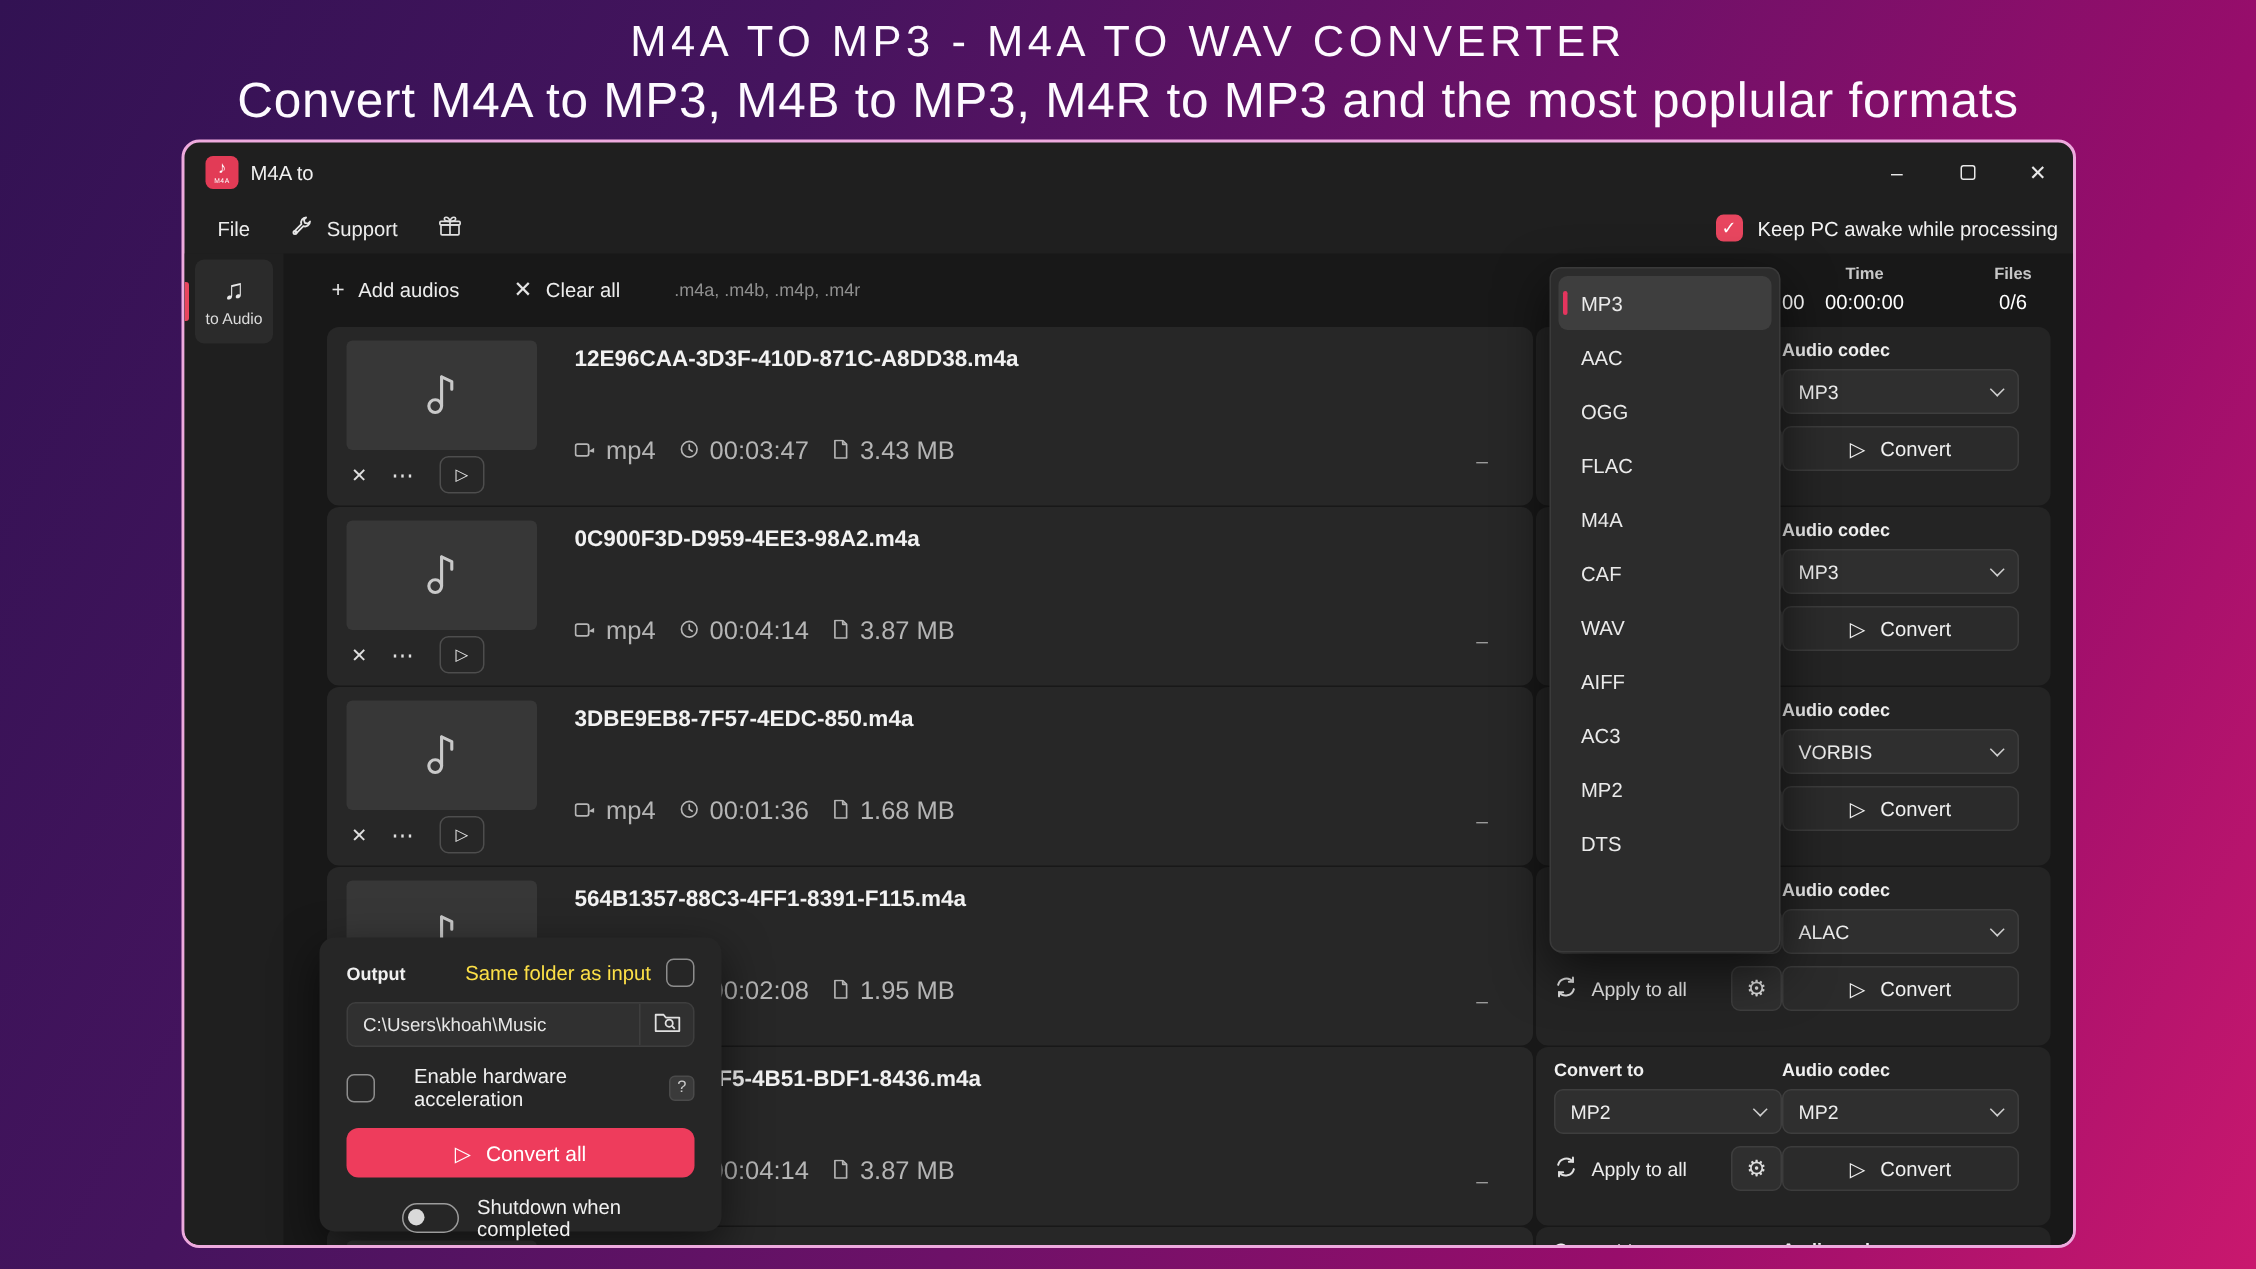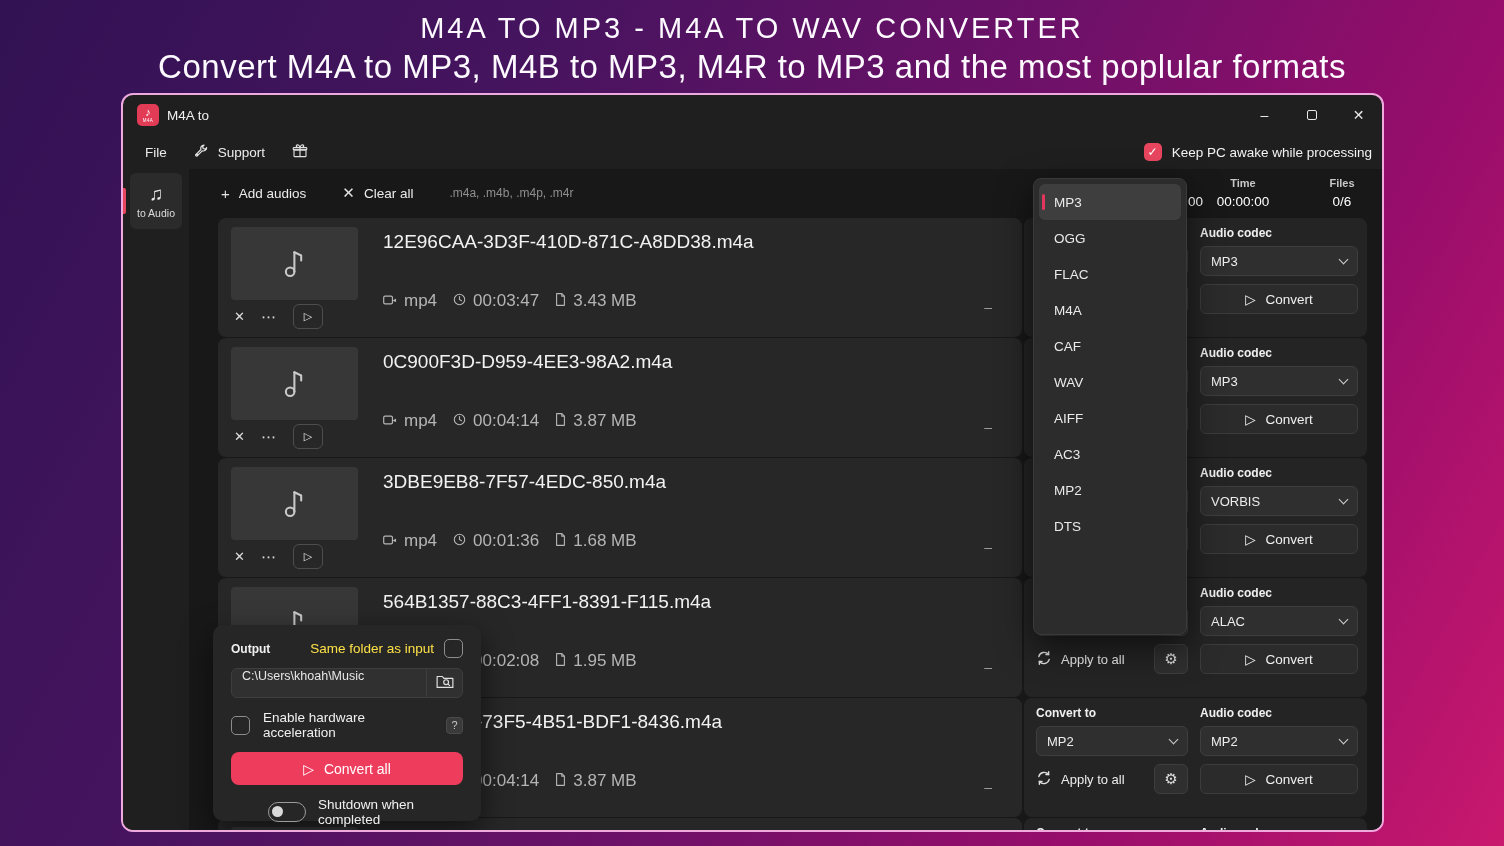--- a/index.html
+++ b/index.html
@@ -60,32 +60,32 @@
   .st-time { right:94px; top:8px; width:90px; }
   .st-files { right:10px; top:8px; width:60px; }
 
   
   .list { position:absolute; left:29px; right:15px; top:49px; display:flex; flex-direction:column; gap:1px; }
   .row { height:119px; display:flex; gap:2px; flex:none; }
   .rowL { width:804px; background:#272727; border-radius:8px; position:relative; }
   .rowR { flex:1; background:#242424; border-radius:8px; position:relative; }
   .thumb { position:absolute; left:13px; top:9px; width:127px; height:73px; background:#373737; border-radius:4px;
     display:flex; align-items:center; justify-content:center; }
-  .fname { position:absolute; left:165px; top:13px; font-size:19px; font-weight:normal; color:#f2f2f2; white-space:nowrap; }
+  .fname { position:absolute; left:165px; top:13px; font-size:15px; font-weight:bold; color:#f2f2f2; white-space:nowrap; }
   .fmeta { position:absolute; left:165px; top:37px; display:flex; gap:16px; color:#b5b5b5; font-size:17px; align-items:center;margin-top:36px; }
   .mmi { display:flex; gap:7px; align-items:center; }
   .rowctrl { position:absolute; left:16px; top:86px; display:flex; align-items:center; gap:16px; color:#e0e0e0; }
   .cx { font-size:13px; }
   .cdots { font-size:15px; letter-spacing:1px; }
   .playbox { width:30px; height:25px; border:1px solid #4d4d4d; border-radius:6px; display:flex; align-items:center;
     justify-content:center; font-size:11px; color:#e8e8e8; }
   .rowdash { position:absolute; right:30px; bottom:22px; color:#9a9a9a; font-size:14px; }
 
   .colA { position:absolute; left:12px; top:8px; width:152px; }
-  .colB { position:absolute; left:176px; top:8px; width:158px; }
+  .colB { position:absolute; left:164px; top:8px; width:158px; }
   .plabel { font-size:12px; font-weight:bold; color:#f0f0f0; height:20px; }
   .select { height:30px; background:#2f2f2f; border:1px solid #3e3e3e; border-radius:6px; display:flex;
     align-items:center; justify-content:space-between; padding:0 10px; color:#ededed; font-size:13px; }
   .chev { width:7px; height:7px; border-right:1.5px solid #cfcfcf; border-bottom:1.5px solid #cfcfcf;
     transform:rotate(45deg); margin-top:-4px; flex:none; }
   .actrow { margin-top:8px; display:flex; align-items:center; gap:6px; }
   .applybtn { display:flex; align-items:center; gap:9px; color:#ececec; font-size:13px; height:30px; flex:1; }
   .gearbox { width:34px; height:30px; background:#2f2f2f; border:1px solid #3e3e3e; border-radius:6px;
     display:flex; align-items:center; justify-content:center; color:#dcdcdc; font-size:15px; }
   .convbtn { height:30px; background:#2b2b2b; border:1px solid #3c3c3c; border-radius:6px; display:flex;
@@ -103,24 +103,24 @@
   .ddbar { position:absolute; left:3px; top:10px; width:3px; height:16px; background:#e4355e; border-radius:2px; }
 
   
   .oppanel { position:absolute; left:90px; top:530px; width:268px; height:196px; background:#262626;
     border-radius:10px; box-shadow:0 10px 30px rgba(0,0,0,.55); z-index:50; padding:14px 18px; }
   .op-head { display:flex; align-items:center; justify-content:space-between; }
   .op-title { font-size:12px; font-weight:bold; color:#f0f0f0; }
   .op-same { display:flex; align-items:center; gap:10px; color:#fde047; font-size:13.5px; }
   .chk-empty { width:19px; height:19px; border:1.6px solid #8d8d8d; border-radius:5px; flex:none; }
   .op-field { margin-top:10px; height:30px; background:#303030; border:1px solid #3e3e3e; border-radius:6px;
-    display:flex; overflow:hidden; }
+    display:flex; align-items:center; overflow:hidden; }
   .op-path { flex:1; padding-left:10px; font-size:12.5px; color:#e6e6e6; white-space:nowrap; }
   .op-browse { width:36px; height:100%; border-left:1px solid #3e3e3e; display:flex; align-items:center; justify-content:center; }
-  .op-hw { margin-top:12px; display:flex; align-items:center; gap:13px; font-size:13.5px; color:#f0f0f0; }
+  .op-hw { margin-top:12px; display:flex; align-items:center; gap:26px; font-size:13.5px; color:#f0f0f0; }
   .qbox { width:17px; height:17px; background:#3a3a3a; border:1px solid #4a4a4a; border-radius:4px; font-size:11px;
     color:#c9c9c9; display:flex; align-items:center; justify-content:center; margin-left:2px; flex:none; }
   .op-convertall { margin-top:12px; height:33px; background:#ee3c5c; border-radius:8px; display:flex;
     align-items:center; justify-content:center; gap:10px; color:#fff; font-size:14px; }
   .op-shut { margin-top:12px; display:flex; align-items:center; gap:12px; color:#f0f0f0; font-size:13.5px;margin-left:37px; }
   .toggle { width:38px; height:20px; border:1.6px solid #9c9c9c; border-radius:11px; position:relative; flex:none; }
   .knob { position:absolute; left:3px; top:2.6px; width:11px; height:11px; background:#d9d9d9; border-radius:50%; }
 </style>
 </head>
 <body>
@@ -677,20 +677,23 @@
   </div>
 </div>
   </div>
 
   <div class="dropdown">
       <div class="dd-item sel">
         <span class="ddbar"></span>
         <span>MP3</span>
       </div>
       <div class="dd-item">
+        <span>AAC</span>
+      </div>
+      <div class="dd-item">
         <span>OGG</span>
       </div>
       <div class="dd-item">
         <span>FLAC</span>
       </div>
       <div class="dd-item">
         <span>M4A</span>
       </div>
       <div class="dd-item">
         <span>CAF</span>

